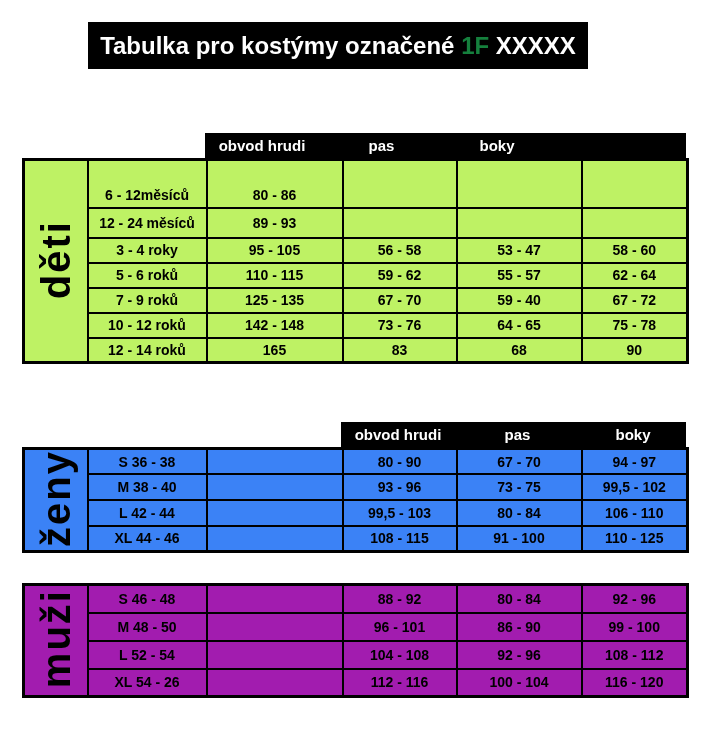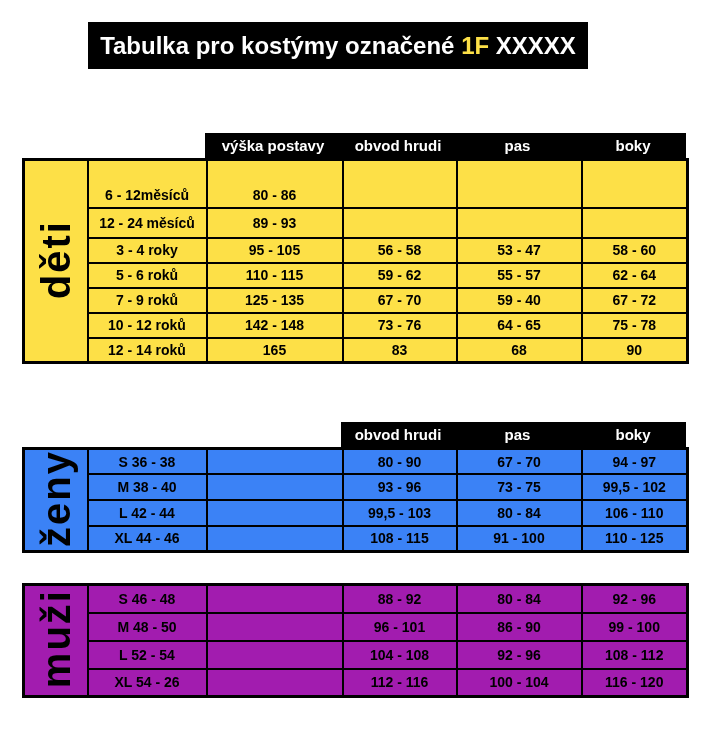--- a/index.html
+++ b/index.html
@@ -8,21 +8,21 @@
     font-family:"Liberation Sans", sans-serif; font-weight:bold; color:#000;
     overflow:hidden;
   }
 
   
   .title-bar {
     position:absolute; left:88px; top:22px; width:500px; height:47px;
     background:#000; color:#fff; display:flex; align-items:center; justify-content:center;
     font-size:24px; white-space:pre;
   }
-  .title-bar .hl { color:#fde047; }
+  .title-bar .hl { color:#15803d; }
 
   
   .hdr {
     position:absolute; height:25px; background:#000; color:#fff;
     display:flex; align-items:center; font-size:15px;
   }
   .hdr1 { left:205px; top:133px; width:481px; }
   .hdr2 { left:341px; top:422px; width:345px; }
   .hc { text-align:center; }
   .w-vyska { width:136px; }
@@ -36,21 +36,21 @@
     font-size:14px; border:3px solid #000;
   }
   table.tbl td {
     border:2px solid #000; text-align:center; vertical-align:middle;
     padding:0; overflow:hidden;
   }
   col.c0 { width:64px; }  col.c1 { width:119px; } col.c2 { width:136px; }
   col.c3 { width:114px; } col.c4 { width:125px; } col.c5 { width:106px; }
 
   .t-deti { top:158px; }
-  .t-deti td { background:#fde047; }
+  .t-deti td { background:#bef264; }
   .t-deti tr { height:25px; }
   .t-deti tr.r-tall { height:48px; }
   .t-deti tr.r-tall td { vertical-align:bottom; padding-bottom:4px; }
   .t-deti tr.r-med  { height:30px; }
 
   .t-zeny { top:447px; }
   .t-zeny td { background:#3b82f6; }
   .t-zeny tr { height:24px; }
 
   .t-muzi { top:583px; }
@@ -66,21 +66,20 @@
 </head>
 <body>
 
 <div class="page">
 
   <div class="title-bar">
     <span><span>Tabulka pro kostýmy označené </span><span class="hl">1F</span><span> XXXXX</span></span>
   </div>
 
   <div class="hdr hdr1">
-    <div class="hc w-vyska">výška postavy</div>
     <div class="hc w-obvod">obvod hrudi</div>
     <div class="hc w-pas">pas</div>
     <div class="hc w-boky">boky</div>
   </div>
 
   <table class="tbl t-deti">
     <colgroup>
         <col class="c0">
         <col class="c1">
         <col class="c2">

